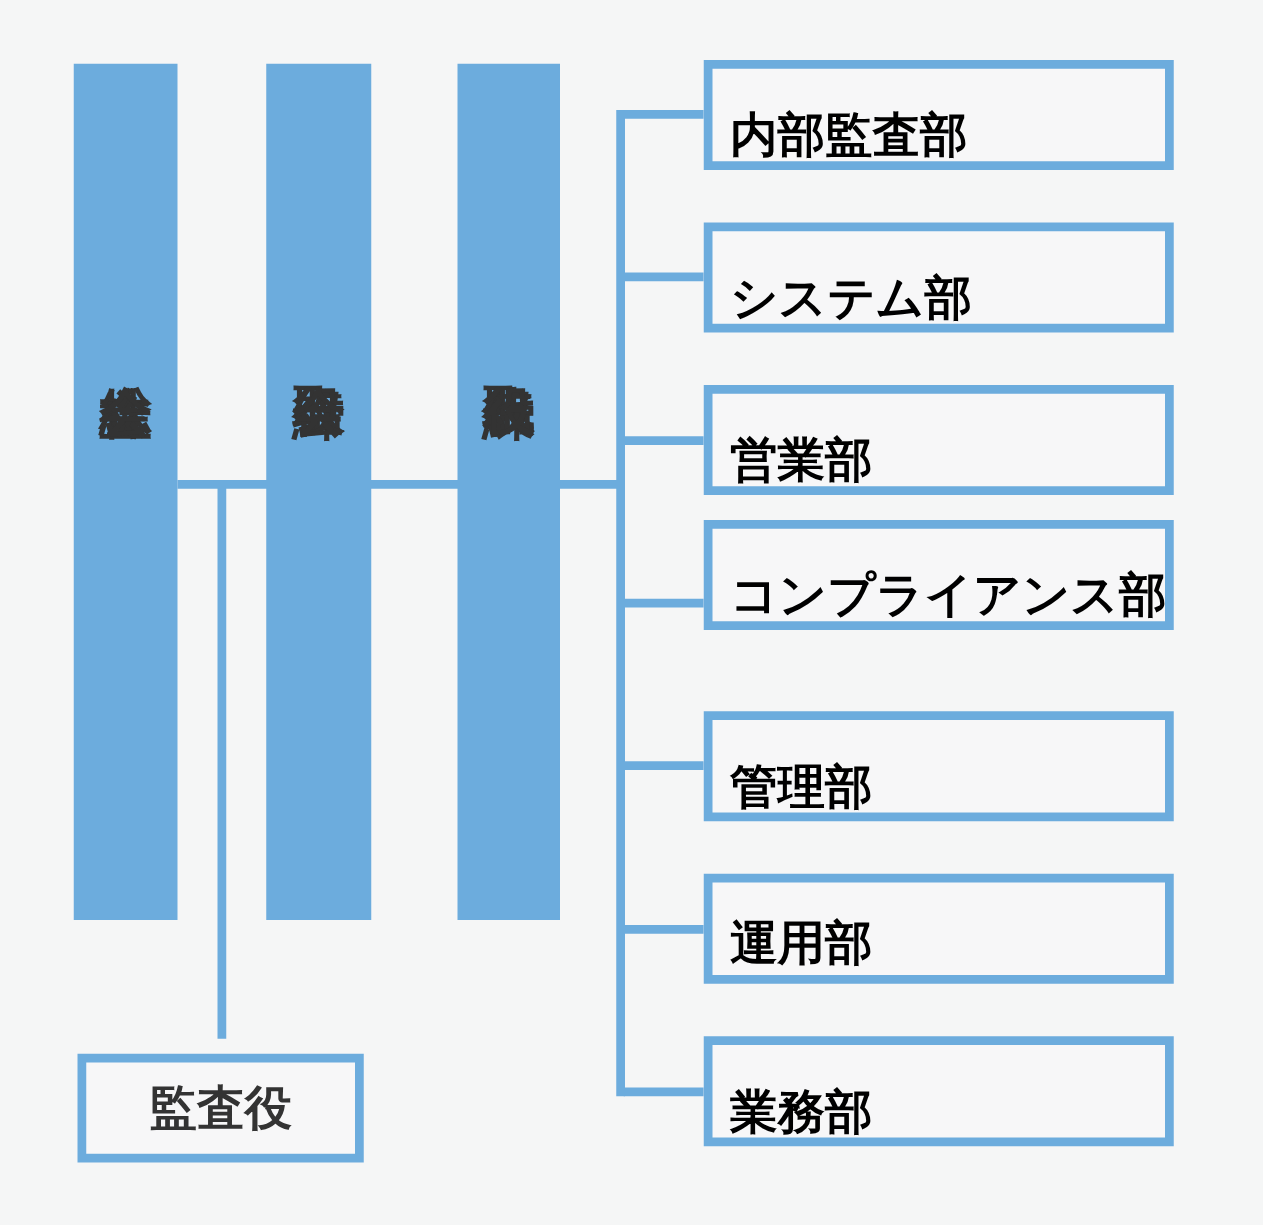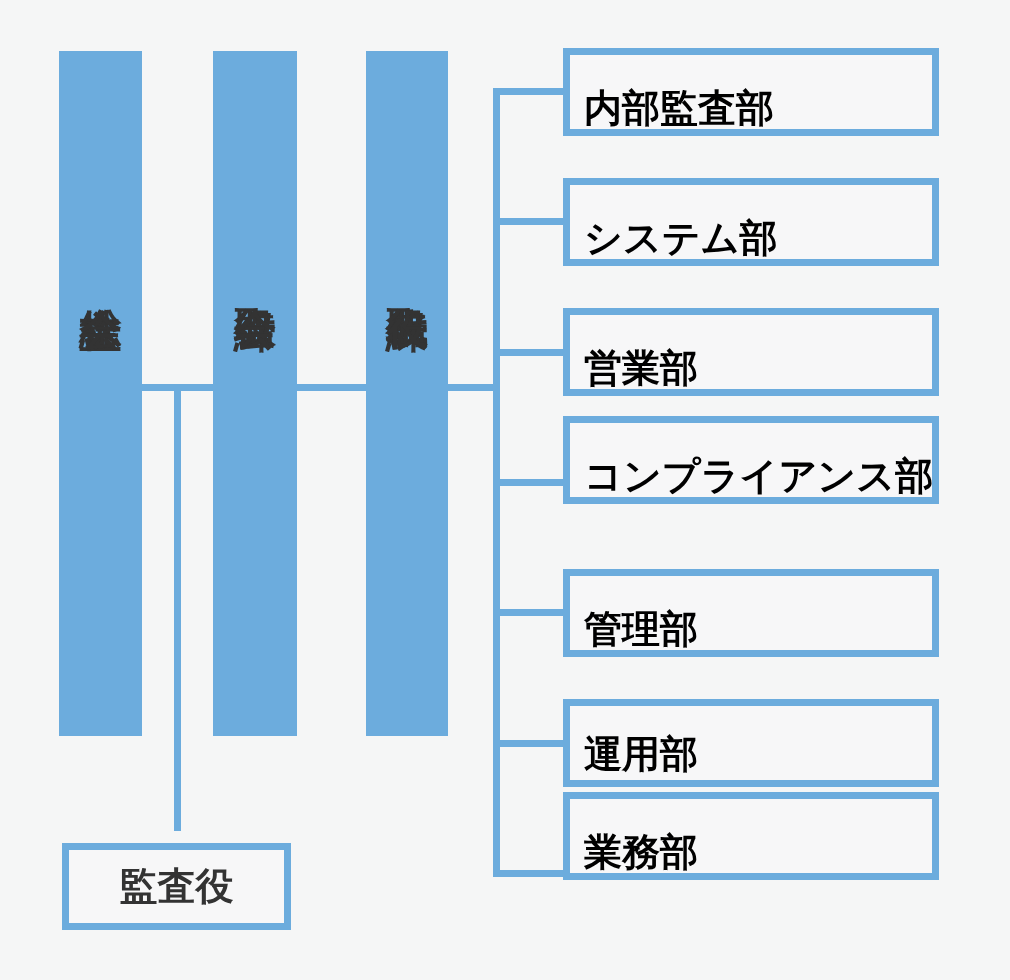--- a/index.html
+++ b/index.html
@@ -118,21 +118,21 @@
   </div>
   <div class="dept-box" style="top:416px;">
     <span class="dept-label">コンプライアンス部</span>
   </div>
   <div class="dept-box" style="top:569px;">
     <span class="dept-label">管理部</span>
   </div>
   <div class="dept-box" style="top:699px;align-items:flex-end;">
     <span class="dept-label">運用部</span>
   </div>
-  <div class="dept-box" style="top:792px;font-family:Liberation Mono, monospace;">
+  <div class="dept-box" style="top:829px;font-family:Liberation Mono, monospace;">
     <span class="dept-label">業務部</span>
   </div>
 
   <div class="auditor-box">
     <span class="auditor-label">監査役</span>
   </div>
 
 </div>
 
 </body></html>

